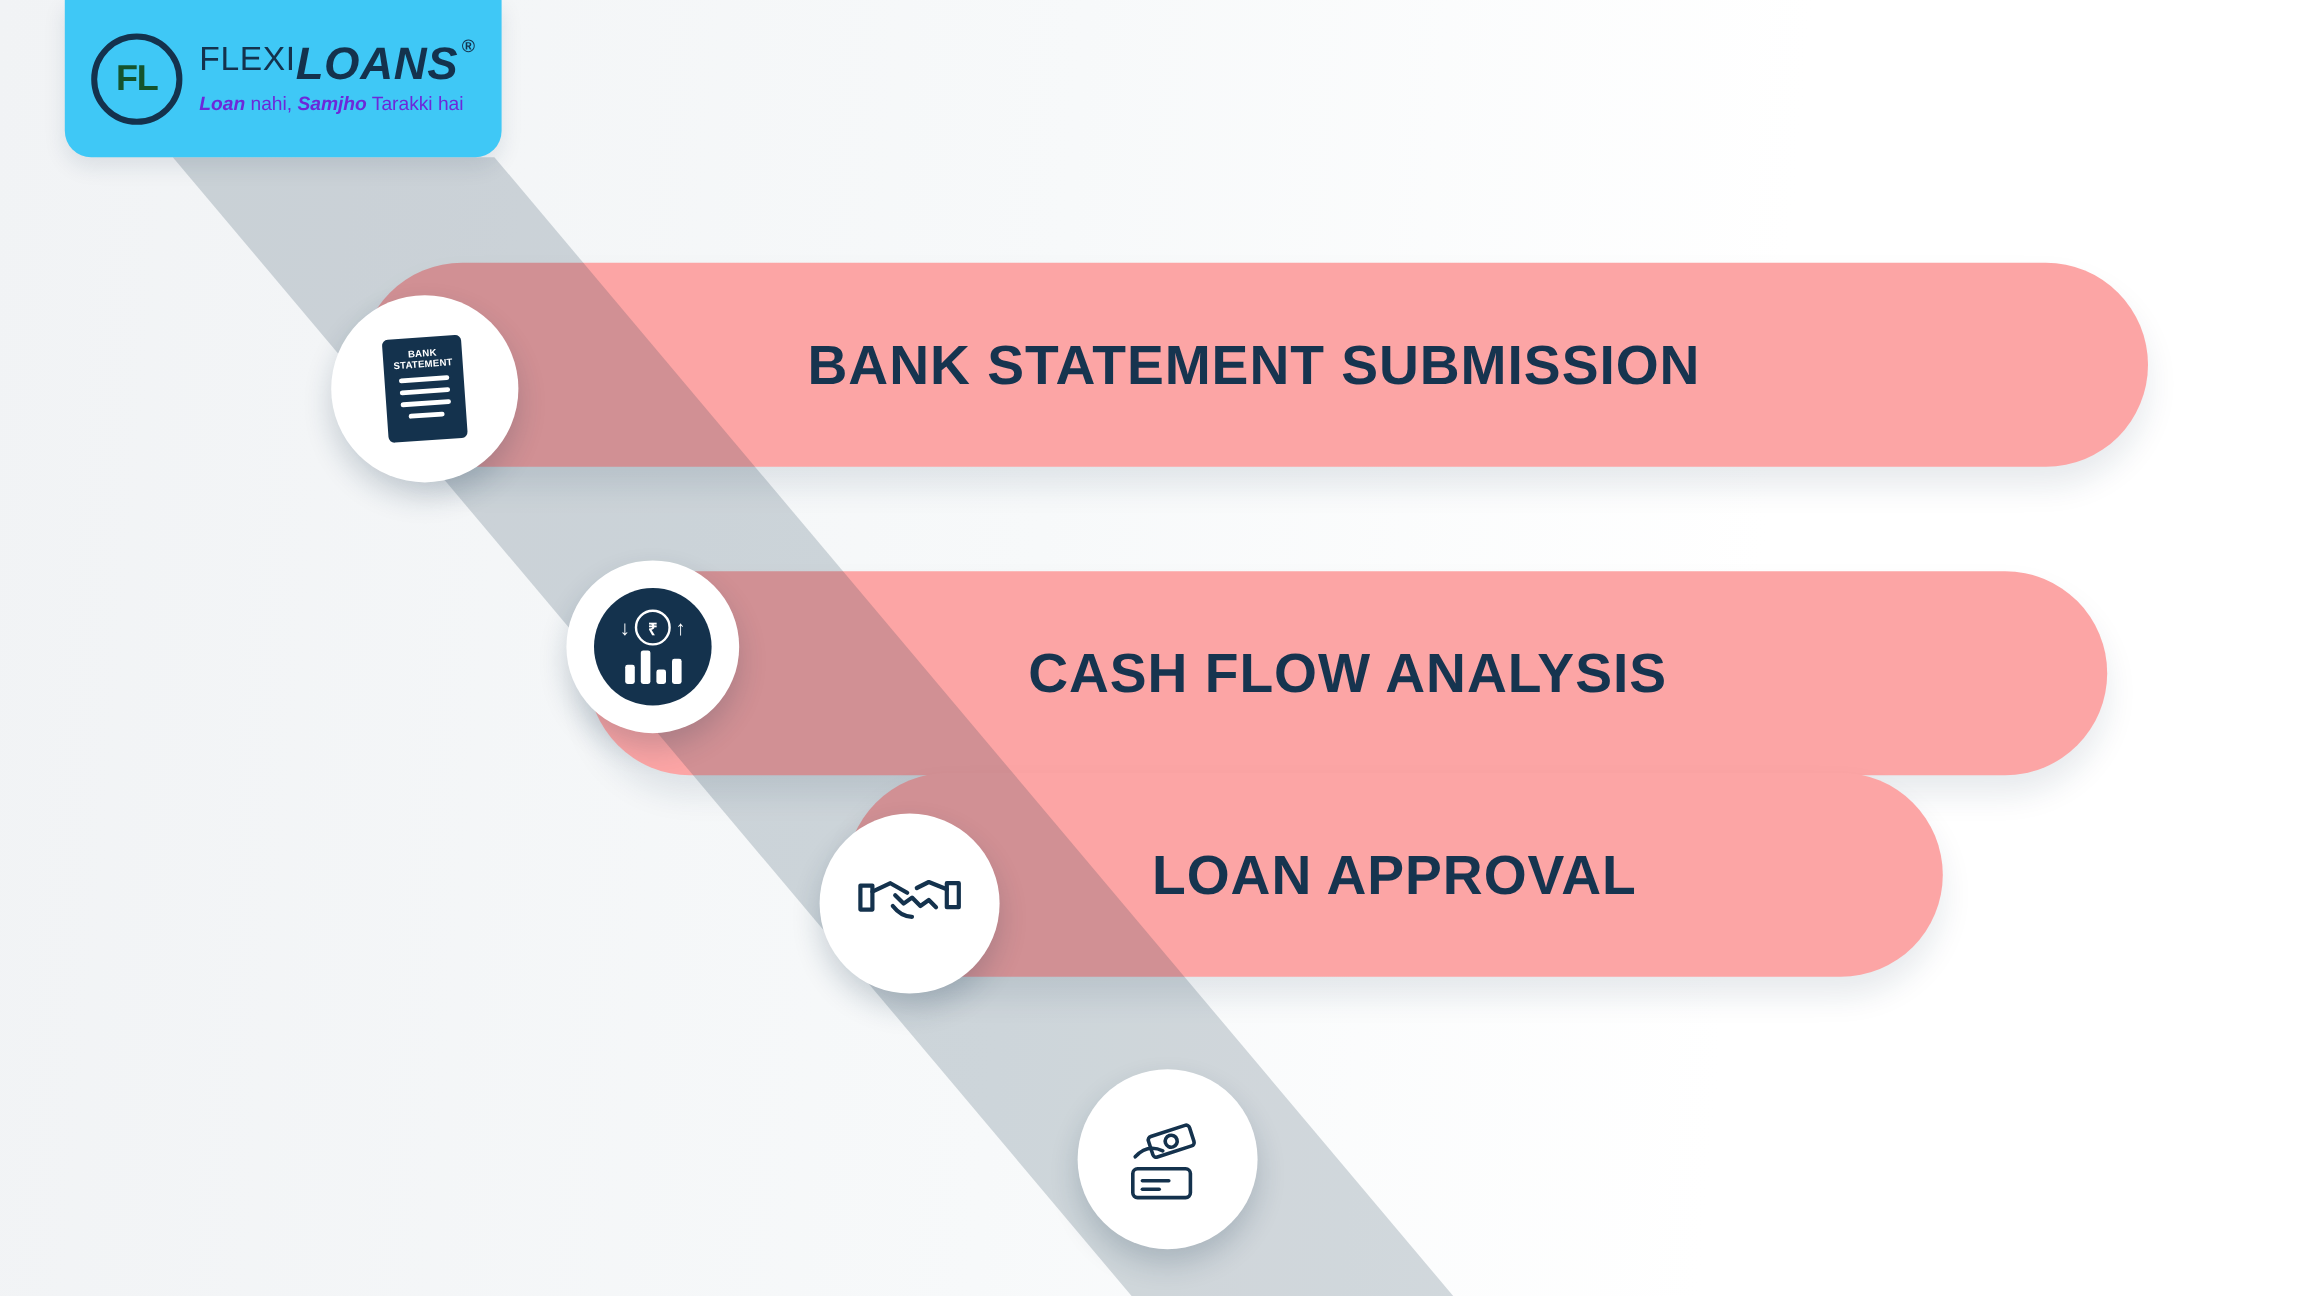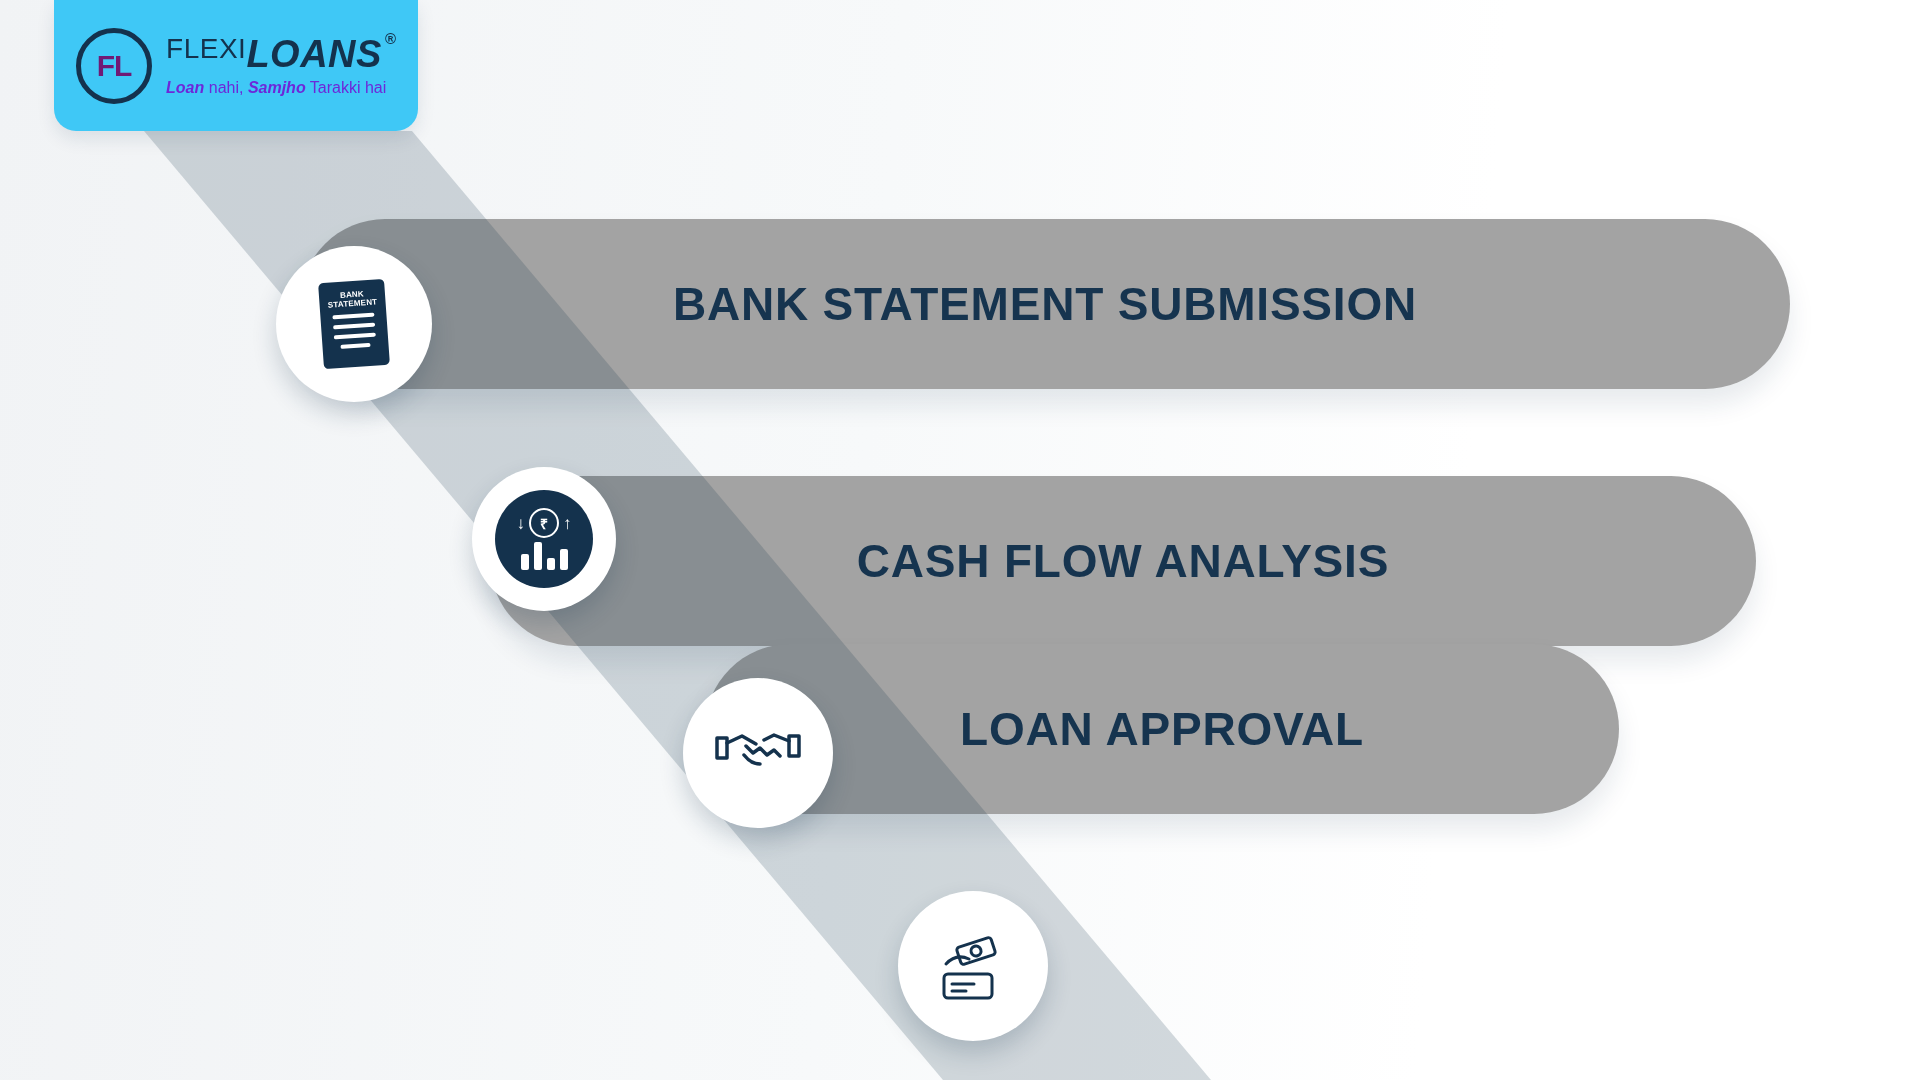--- a/index.html
+++ b/index.html
@@ -15,35 +15,35 @@
     position:absolute;left:54px;top:0;width:364px;height:131px;
     background:#3FC8F6;border-radius:0 0 22px 22px;
     display:flex;align-items:center;justify-content:center;gap:14px;
     box-shadow:0 8px 18px rgba(19,48,74,0.10);
     z-index:6;
   }
   .monogram{
     width:66px;height:66px;border:5px solid #14324D;border-radius:50%;
     display:flex;align-items:center;justify-content:center;flex:0 0 auto;
   }
-  .monogram span{font-size:30px;font-weight:700;color:#701a75;letter-spacing:-1px;}
+  .monogram span{font-size:30px;font-weight:700;color:#14532d;letter-spacing:-1px;}
   .brand-col{display:flex;flex-direction:column;}
   .brand-row{display:flex;align-items:flex-start;line-height:1;}
   .brand-regular{font-size:28px;font-weight:400;color:#14324D;letter-spacing:0.5px;}
   .brand-bold{font-size:38px;font-weight:700;font-style:italic;color:#14324D;letter-spacing:0.5px;text-align:center;}
   .brand-reg-mark{font-size:15px;font-weight:700;color:#14324D;margin-left:3px;margin-top:-4px;}
   .tagline{margin-top:6px;font-size:16px;color:#6d28d9;}
   .tagline b{font-style:italic;}
 
   
   .band-svg{position:absolute;left:0;top:0;z-index:2;pointer-events:none;}
 
   
   .bar{
-    position:absolute;height:170px;background:#a3a3a3;border-radius:85px;
+    position:absolute;height:170px;background:#fca5a5;border-radius:85px;
     display:flex;align-items:center;justify-content:center;
     box-shadow:0 16px 26px rgba(19,48,74,0.10);
     z-index:1;
   }
   .bar-label{
     color:#16344F;font-weight:700;font-size:46px;letter-spacing:0.8px;
     white-space:nowrap;
   }
 
   

